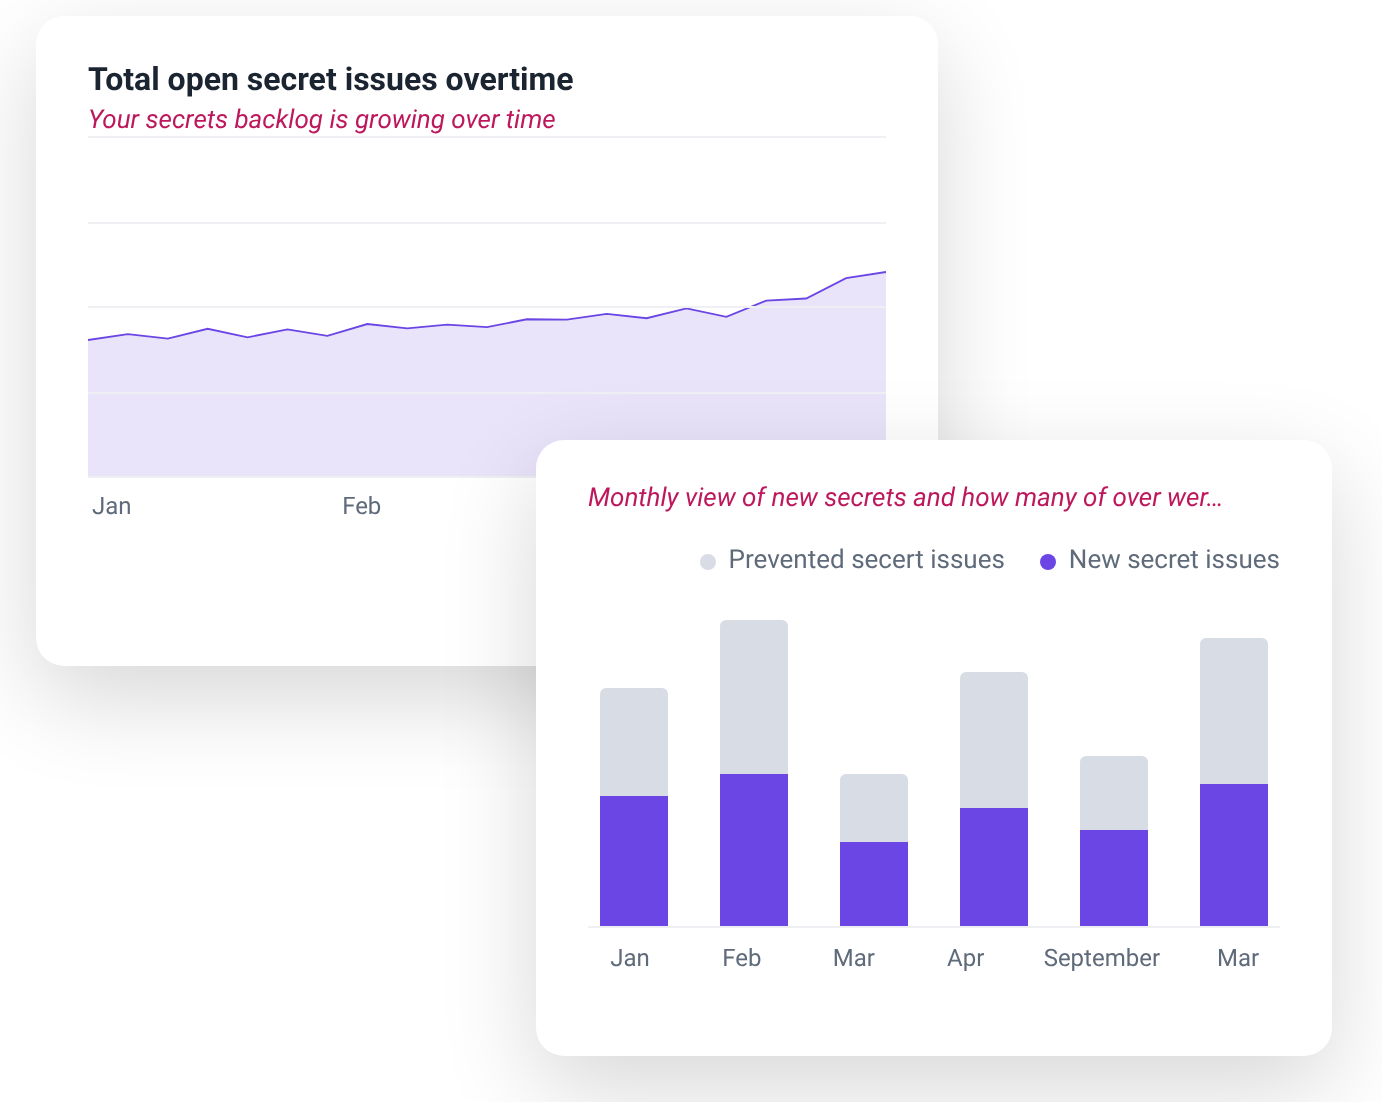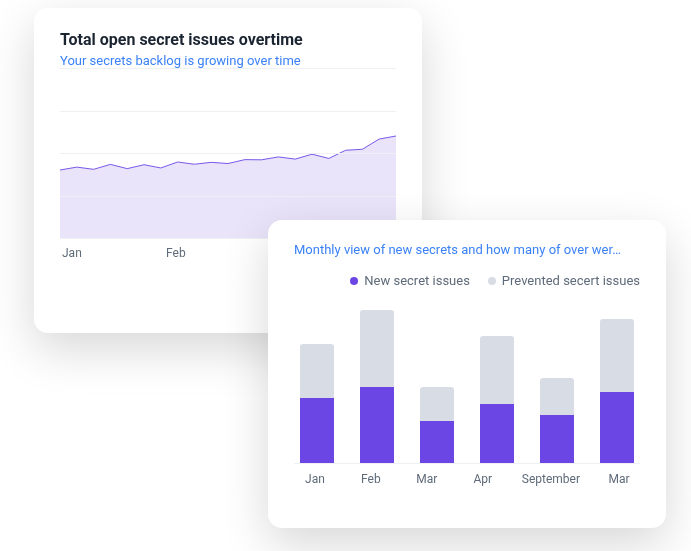--- a/index.html
+++ b/index.html
@@ -10,43 +10,44 @@
     position: relative;
   }
   .card {
     position: absolute;
     background: #fff;
     border-radius: 14px;
     box-shadow: 0 16px 48px rgba(0,0,0,0.16);
     padding: 22px 26px 18px 26px;
   }
   .card-a {
-    left: 34px;
+    left: 18px;
     top: 8px;
-    width: 388px;
+    width: 451px;
     height: 325px;
   }
   .card-b {
     left: 268px;
     top: 220px;
     width: 398px;
     height: 308px;
   }
   .title {
     font-size: 16px;
     font-weight: 700;
     color: #1b2431;
     margin-bottom: 4px;
   }
   .subtitle {
     font-size: 13px;
-    color: #3b82f6;
+    color: #be185d;
     white-space: nowrap;
     overflow: hidden;
     text-overflow: ellipsis;
+    font-style: italic;
   }
 
   
   .legend {
     display: flex;
     justify-content: flex-end;
     gap: 18px;
     margin-top: 16px;
     margin-bottom: 6px;
     font-size: 13px;
@@ -135,26 +136,26 @@
       <span>Mar</span>
       <span>Apr</span>
     </div>
 </div>
 
 <div class="card card-b">
   <div class="subtitle">Monthly view of new secrets and how many of over wer…</div>
 
   <div class="legend">
     <span class="item">
+      <span class="swatch" style="background:#D8DCE4"></span>
+      <span>Prevented secert issues</span>
+    </span>
+    <span class="item">
       <span class="swatch" style="background:#6B46E5"></span>
       <span>New secret issues</span>
-    </span>
-    <span class="item">
-      <span class="swatch" style="background:#D8DCE4"></span>
-      <span>Prevented secert issues</span>
     </span>
   </div>
 
   <div class="bars-wrap" id="bars">
       <div class="bar-col">
         <div class="bar" style="height: 119px;">
           <div class="seg-prevented" style="height: 54.4px; background: rgb(216, 220, 228);"></div>
           <div class="seg-new" style="height: 64.6px; background: rgb(107, 70, 229);"></div>
         </div>
       </div>

